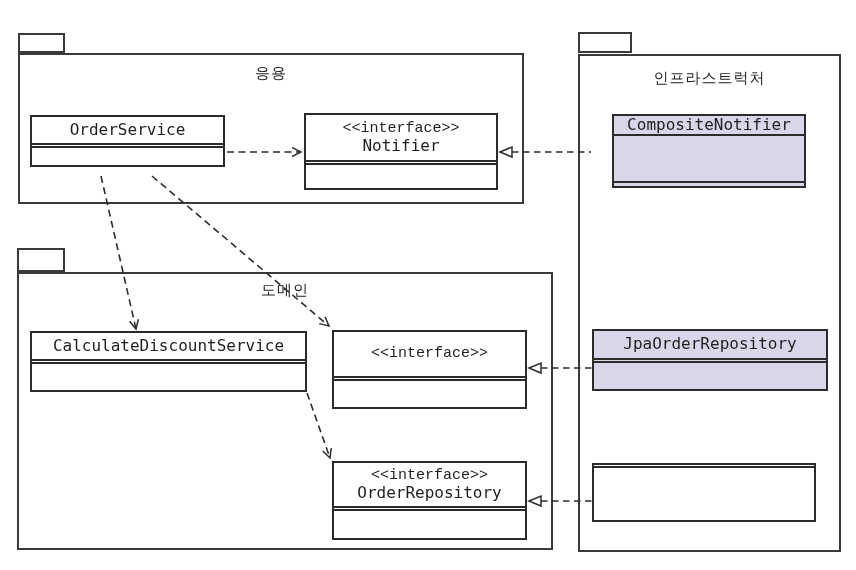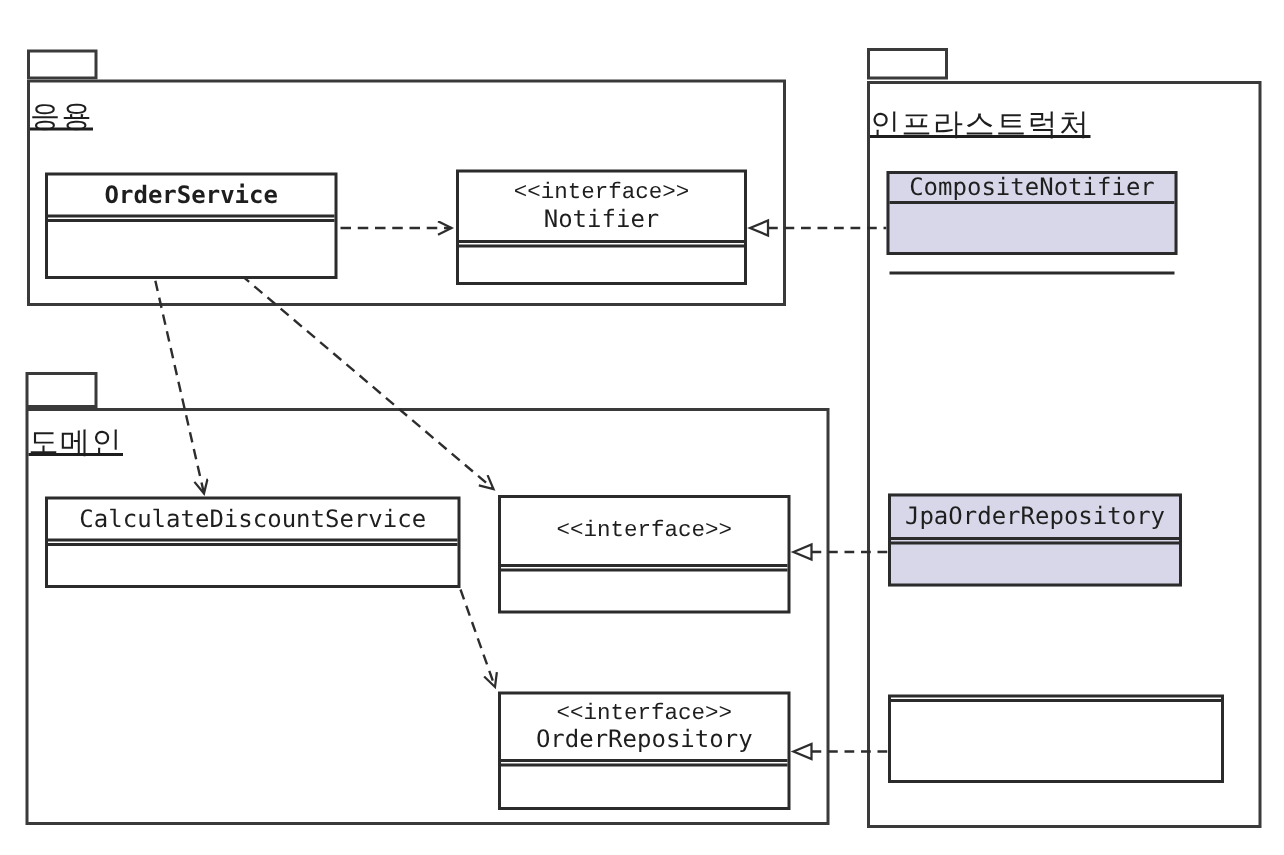--- a/index.html
+++ b/index.html
@@ -9,22 +9,22 @@
     font-family:"DejaVu Sans", sans-serif;color:#1e1e1e;
   }
   
   .pkg-tab{
     position:absolute;border:2px solid #3a3a3a;background:#ffffff;z-index:1;
   }
   .pkg-body{
     position:absolute;border:2px solid #3a3a3a;background:#ffffff;z-index:1;
   }
   .pkg-title{
-    width:100%;font-size:20px;letter-spacing:1px;
-    font-family:"DejaVu Sans", sans-serif;color:#1e1e1e;text-decoration:underline;
+    width:100%;text-align:center;font-size:15px;letter-spacing:1px;
+    font-family:"DejaVu Sans", sans-serif;color:#1e1e1e;
   }
   
   .arrows{position:absolute;left:0;top:0;z-index:2;}
   
   .cls{
     position:absolute;border:2px solid #2b2b2b;background:#ffffff;z-index:3;
     display:flex;flex-direction:column;
   }
   .cls.hl{background:#d7d7e9;}
   .cls-name{
@@ -70,21 +70,21 @@
     <path d="M307,393 L330,458" fill="none" stroke="#2d2d2d" stroke-width="1.6" stroke-dasharray="7 4.5" marker-end="url(#vArrow)"></path>
 
     <path d="M512,152 L591,152" fill="none" stroke="#2d2d2d" stroke-width="1.6" stroke-dasharray="6.5 4.5"></path>
     <polygon points="500,152 512,147 512,157" fill="#ffffff" stroke="#2d2d2d" stroke-width="1.5"></polygon>
     <path d="M541,368 L592,368" fill="none" stroke="#2d2d2d" stroke-width="1.6" stroke-dasharray="6.5 4.5"></path>
     <polygon points="529,368 541,363 541,373" fill="#ffffff" stroke="#2d2d2d" stroke-width="1.5"></polygon>
     <path d="M541,501 L592,501" fill="none" stroke="#2d2d2d" stroke-width="1.6" stroke-dasharray="6.5 4.5"></path>
     <polygon points="529,501 541,496 541,506" fill="#ffffff" stroke="#2d2d2d" stroke-width="1.5"></polygon>
   </svg>
 
-  <div class="cls" style="left:30px;top:115px;width:195px;height:71px;font-weight:bold;">
+  <div class="cls" style="left:30px;top:115px;width:195px;height:52px;">
     <div class="cls-name" style="height:28px;">
       <span class="cname">OrderService</span>
     </div>
     <div class="cls-mid"></div>
     <div class="cls-empty"></div>
   </div>
 
   <div class="cls" style="left:304px;top:113px;width:194px;height:77px;">
     <div class="cls-name" style="height:47px;">
       <span class="stereo">&lt;&lt;interface&gt;&gt;</span>
@@ -112,29 +112,29 @@
 
   <div class="cls" style="left:332px;top:461px;width:195px;height:79px;">
     <div class="cls-name" style="height:45px;">
       <span class="stereo">&lt;&lt;interface&gt;&gt;</span>
       <span class="cname">OrderRepository</span>
     </div>
     <div class="cls-mid"></div>
     <div class="cls-empty"></div>
   </div>
 
-  <div class="cls hl" style="left:591px;top:114px;width:194px;height:56px;gap:45px;">
+  <div class="cls hl" style="left:612px;top:114px;width:194px;height:74px;gap:45px;">
     <div class="cls-name" style="height:29px;">
       <span class="cname">CompositeNotifier</span>
     </div>
     <div class="cls-mid"></div>
     <div class="cls-empty"></div>
   </div>
 
-  <div class="cls hl" style="left:592px;top:329px;width:196px;height:62px;">
+  <div class="cls hl" style="left:592px;top:329px;width:236px;height:62px;">
     <div class="cls-name" style="height:29px;">
       <span class="cname">JpaOrderRepository</span>
     </div>
     <div class="cls-mid"></div>
     <div class="cls-empty"></div>
   </div>
 
   <div class="cls" style="left:592px;top:463px;width:224px;height:59px;">
     <div class="cls-mid"></div>
     <div class="cls-empty"></div>

